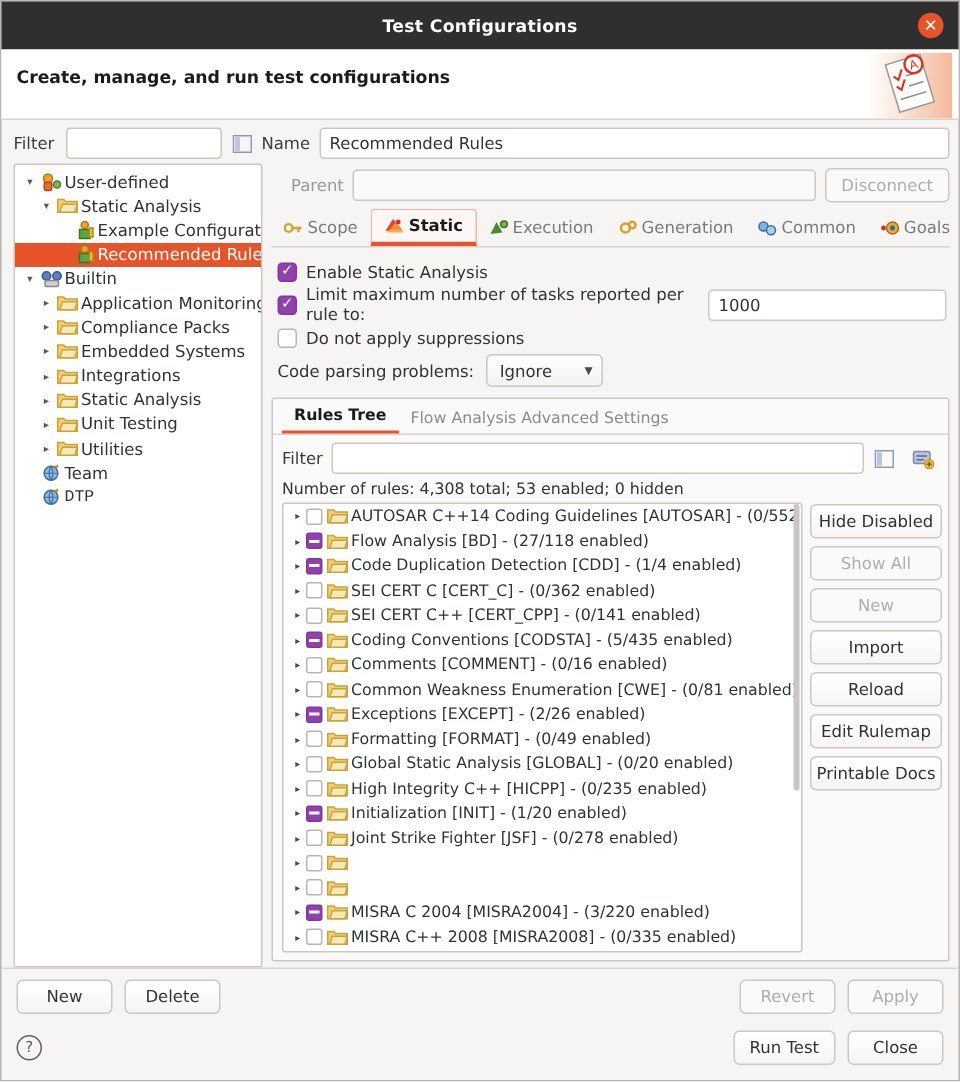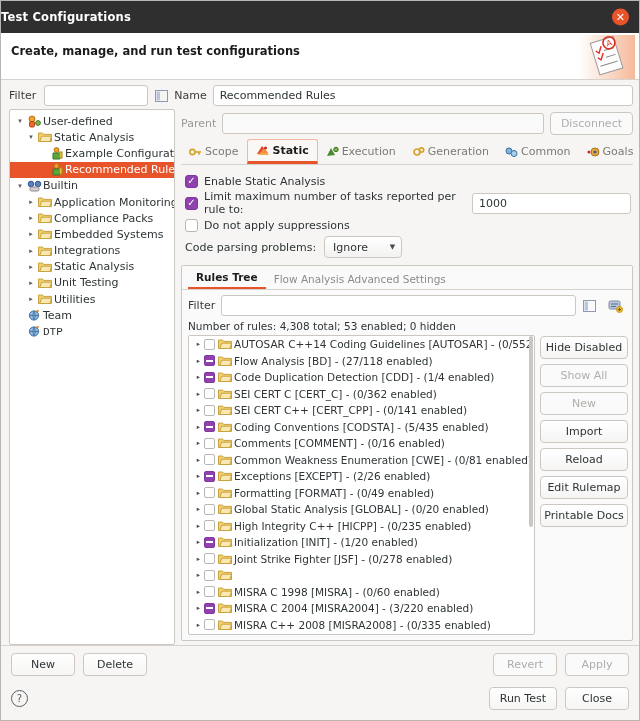--- a/index.html
+++ b/index.html
@@ -18,21 +18,21 @@
     display: flex; flex-direction: column;
     background: #f6f5f4;
     border: 1px solid #b8b5b2;
   }
 
   
   .titlebar {
     height: 19px; min-height: 32px;
     background: #2f2f2f;
     color: #ffffff;
-    display: flex; align-items: center; justify-content: flex-start;
+    display: flex; align-items: center; justify-content: center;
     position: relative;
     font-size: 11.5px; font-weight: bold;
     letter-spacing: 0.2px;
   }
   .titlebar .close-btn {
     position: absolute; right: 10px; top: 50%;
     transform: translateY(-50%);
     width: 17px; height: 17px; border-radius: 50%;
     background: #e8542a;
     display: flex; align-items: center; justify-content: center;
@@ -133,20 +133,21 @@
     font-size: 7px; color: #5a5a5a;
   }
   .tree-ico { width: 16px; min-width: 16px; display:inline-flex; align-items:center; justify-content:center; }
   .tree-lbl { padding-left: 1px; }
 
   
   .row-parent {
     display: flex; align-items: center;
     height: 28px;
     gap: 6px;
+    margin-left: 13px;
   }
   .btn {
     font-family: "DejaVu Sans", "Liberation Sans", sans-serif;
     font-size: 11px;
     background: linear-gradient(#ffffff,#f6f5f4);
     border: 1px solid #cdc7c2;
     border-radius: 4px;
     padding: 3px 10px;
     height: 23px;
     color: #2e3436;
@@ -801,21 +802,20 @@
                 </div>
                 <div class="rule-row">
                   <span class="rule-twisty">▸</span>
                   <span class="rule-cb"></span>
                   <span class="folder">
                     <svg width="14" height="12" viewBox="0 0 14 12">
                       <path d="M0.5 10.5 V2 h4 l1.2 1.4 h7.8 V10.5 z" fill="#f2cf74" stroke="#c8a33c"></path>
                       <path d="M1.8 10.5 L3.6 5.2 h10 L11.9 10.5 z" fill="#fae8b4" stroke="#c8a33c"></path>
                     </svg>
                   </span>
-                  <span>MISRA C 1998 [MISRA] - (0/60 enabled)</span>
                 </div>
                 <div class="rule-row">
                   <span class="rule-twisty">▸</span>
                   <span class="rule-cb partial"></span>
                   <span class="folder">
                     <svg width="14" height="12" viewBox="0 0 14 12">
                       <path d="M0.5 10.5 V2 h4 l1.2 1.4 h7.8 V10.5 z" fill="#f2cf74" stroke="#c8a33c"></path>
                       <path d="M1.8 10.5 L3.6 5.2 h10 L11.9 10.5 z" fill="#fae8b4" stroke="#c8a33c"></path>
                     </svg>
                   </span>

